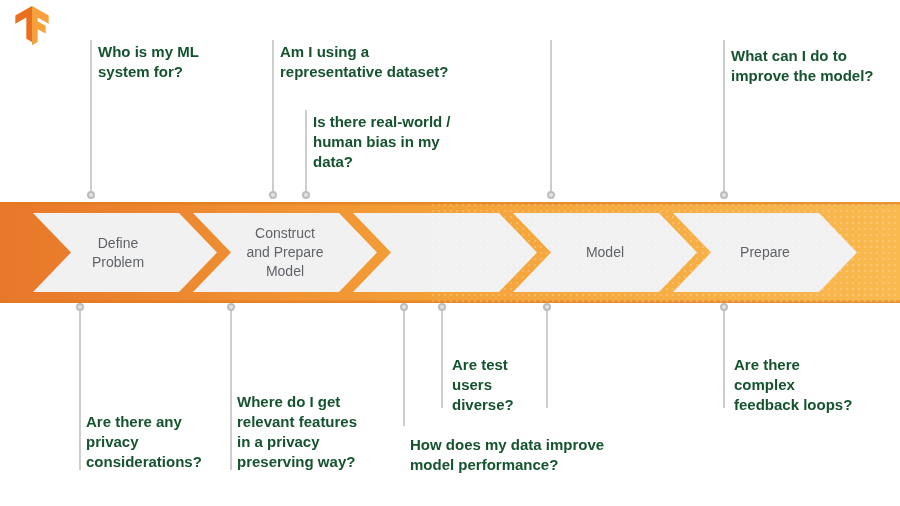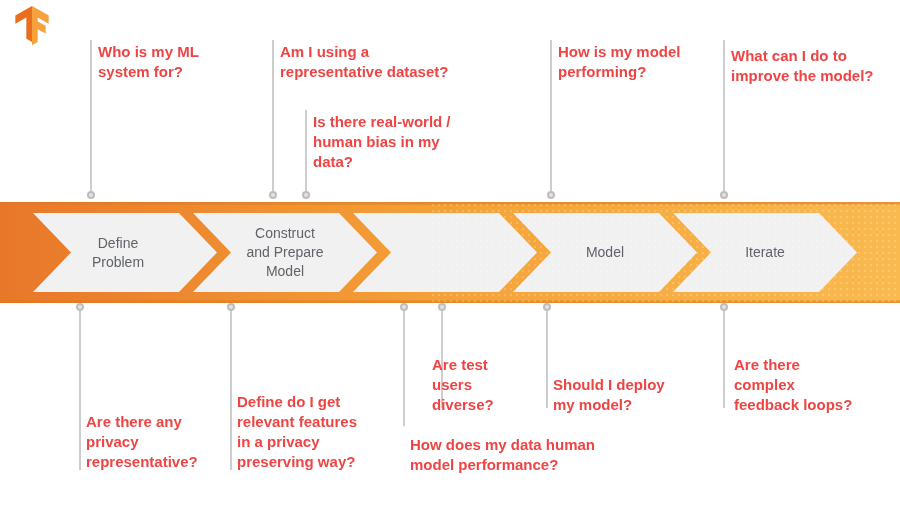--- a/index.html
+++ b/index.html
@@ -9,21 +9,21 @@
     height: 506px;
     background: #ffffff;
     overflow: hidden;
     font-family: "Liberation Sans", sans-serif;
   }
   .q {
     position: absolute;
     font-weight: 700;
     font-size: 15px;
     line-height: 20px;
-    color: #ef4444;
+    color: #14532d;
     white-space: pre-line;
   }
   .vline {
     position: absolute;
     width: 2px;
     background: #cdcdcd;
   }
   .dot {
     position: absolute;
     width: 8px;
@@ -94,21 +94,21 @@
     <polygon fill="#F1F1F2" points="673,11 819,11 857,50.5 819,90 673,90 711,50.5"></polygon>
   </svg>
   <div class="banner-texture"></div>
 
   <div class="stage-label" style="left:38px">Define
 Problem</div>
   <div class="stage-label" style="left:205px">Construct
 and Prepare
 Model</div>
   <div class="stage-label" style="left:525px">Model</div>
-  <div class="stage-label" style="left:685px">Iterate</div>
+  <div class="stage-label" style="left:685px">Prepare</div>
 
   <div class="vline" style="left:90px;  top:40px;  height:151px"></div>
   <div class="dot" style="left:87px;  top:191px"></div>
 
   <div class="vline" style="left:272px; top:40px;  height:151px"></div>
   <div class="dot" style="left:269px; top:191px"></div>
 
   <div class="vline" style="left:305px; top:110px; height:81px"></div>
   <div class="dot" style="left:302px; top:191px"></div>
 
@@ -118,22 +118,20 @@
   <div class="vline" style="left:723px; top:40px;  height:151px"></div>
   <div class="dot" style="left:720px; top:191px"></div>
 
   <div class="q" style="left:98px;  top:42px;  width:150px">Who is my ML
 system for?</div>
   <div class="q" style="left:313px; top:112px; width:175px">Is there real-world /
 human bias in my
 data?</div>
   <div class="q" style="left:280px; top:42px;  width:200px">Am I using a
 representative dataset?</div>
-  <div class="q" style="left:558px; top:42px;  width:160px">How is my model
-performing?</div>
   <div class="q" style="left:731px; top:46px;  width:170px">What can I do to
 improve the model?</div>
 
   <div class="dot" style="left:76px;  top:303px"></div>
   <div class="vline" style="left:79px;  top:311px; height:159px"></div>
 
   <div class="dot" style="left:227px; top:303px"></div>
   <div class="vline" style="left:230px; top:311px; height:159px"></div>
 
   <div class="dot" style="left:400px; top:303px"></div>
@@ -143,29 +141,27 @@
   <div class="vline" style="left:441px; top:311px; height:97px"></div>
 
   <div class="dot" style="left:543px; top:303px"></div>
   <div class="vline" style="left:546px; top:311px; height:97px"></div>
 
   <div class="dot" style="left:720px; top:303px"></div>
   <div class="vline" style="left:723px; top:311px; height:97px"></div>
 
   <div class="q" style="left:86px;  top:412px; width:150px">Are there any
 privacy
-representative?</div>
-  <div class="q" style="left:237px; top:392px; width:165px">Define do I get
+considerations?</div>
+  <div class="q" style="left:237px; top:392px; width:165px">Where do I get
 relevant features
 in a privacy
 preserving way?</div>
-  <div class="q" style="left:410px; top:435px; width:220px">How does my data human
+  <div class="q" style="left:410px; top:435px; width:220px">How does my data improve
 model performance?</div>
-  <div class="q" style="left:432px; top:355px; width:90px">Are test
+  <div class="q" style="left:452px; top:355px; width:90px">Are test
 users
 diverse?</div>
-  <div class="q" style="left:553px; top:375px; width:150px">Should I deploy
-my model?</div>
   <div class="q" style="left:734px; top:355px; width:150px">Are there
 complex
 feedback loops?</div>
 
 </div>
 
 </body></html>

